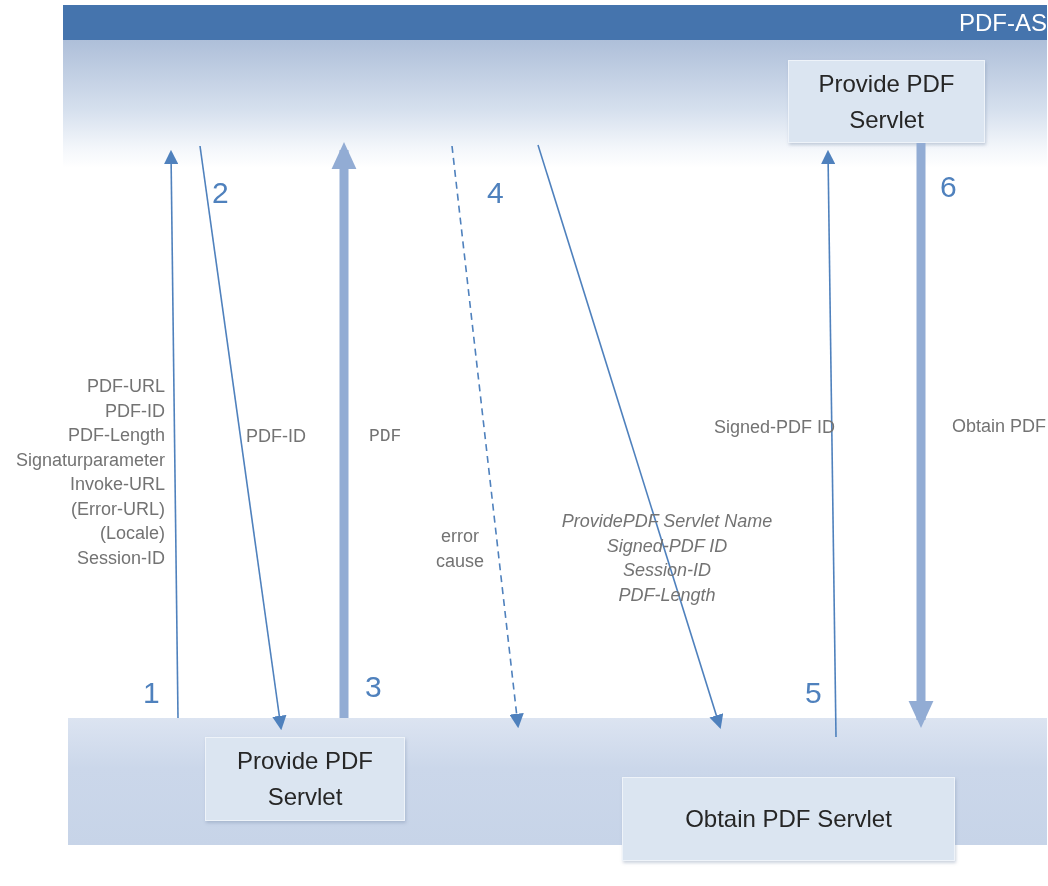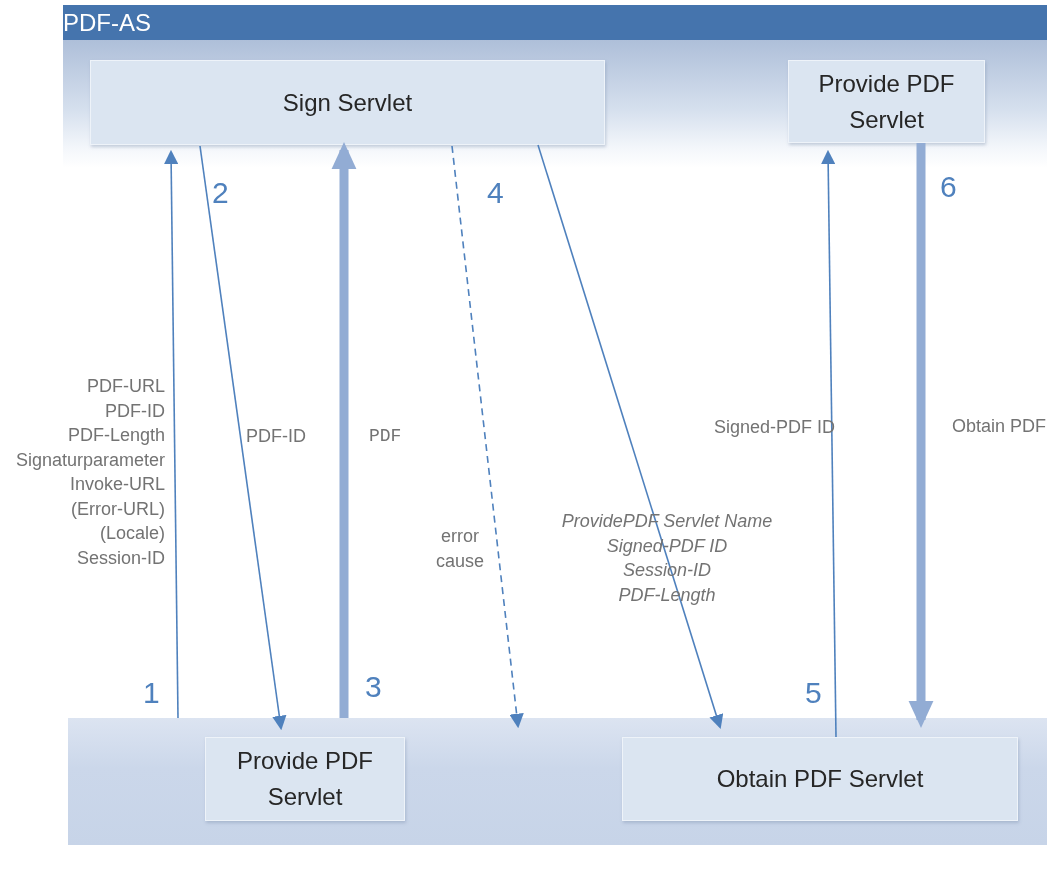--- a/index.html
+++ b/index.html
@@ -13,21 +13,21 @@
     width: 1048px;
     height: 886px;
     background: #ffffff;
     overflow: hidden;
   }
 
   
   .top-bar {
     position: absolute; left: 63px; top: 5px; width: 984px; height: 35px;
     background: #4574ad;
-    display: flex; align-items: center; justify-content: flex-start;
+    display: flex; align-items: center; justify-content: flex-end;
     color: #ffffff; font-size: 24px;
   }
   .top-band {
     position: absolute; left: 63px; top: 40px; width: 984px; height: 128px;
     background: linear-gradient(180deg, #aebfd9 0%, #d6e0ee 55%, #f4f7fb 85%, #ffffff 100%);
   }
   .bottom-band {
     position: absolute; left: 68px; top: 718px; width: 979px; height: 127px;
     background: linear-gradient(180deg, #dce4f1 0%, #cbd7ea 40%, #c7d4e8 100%);
   }
@@ -49,21 +49,21 @@
     font-size: 24px;
     line-height: 1.5;
     white-space: pre-line;
     z-index: 2;
   }
   .box-sign      { left: 90px;  top: 60px;  width: 515px; height: 85px; }
   .box-provide-top { left: 788px; top: 60px;  width: 197px; height: 83px; }
   .box-provide-bottom { left: 205px; top: 737px; width: 200px; height: 84px; }
   .box-error     { left: 455px; top: 741px; width: 135px; height: 77px;
                    color: #a6a6a6; font-size: 22px; line-height: 1.55; }
-  .box-obtain    { left: 622px; top: 737px; width: 396px; height: 84px; }
+  .box-obtain    { left: 622px; top: 777px; width: 333px; height: 84px; }
 
   
   .arrows-layer {
     position: absolute; left: 0; top: 0; z-index: 3; pointer-events: none;
   }
   .thin   { stroke: #4f81bd; stroke-width: 1.6; }
   .dashed { stroke-dasharray: 7 5; }
   .thick  { stroke: #92acd4; stroke-width: 9; }
 
   
@@ -97,23 +97,20 @@
 
 <div class="canvas">
 
   <div class="top-bar">
     <span>PDF-AS</span>
   </div>
   <div class="top-band"></div>
 
   <div class="bottom-band"></div>
 
-  <div class="box box-sign">
-    <span>Sign Servlet</span>
-  </div>
   <div class="box box-provide-top">
     <span>Provide PDF
 Servlet</span>
   </div>
   <div class="box box-provide-bottom">
     <span>Provide PDF
 Servlet</span>
   </div>
   <div class="box box-obtain">
     <span>Obtain PDF Servlet</span>

